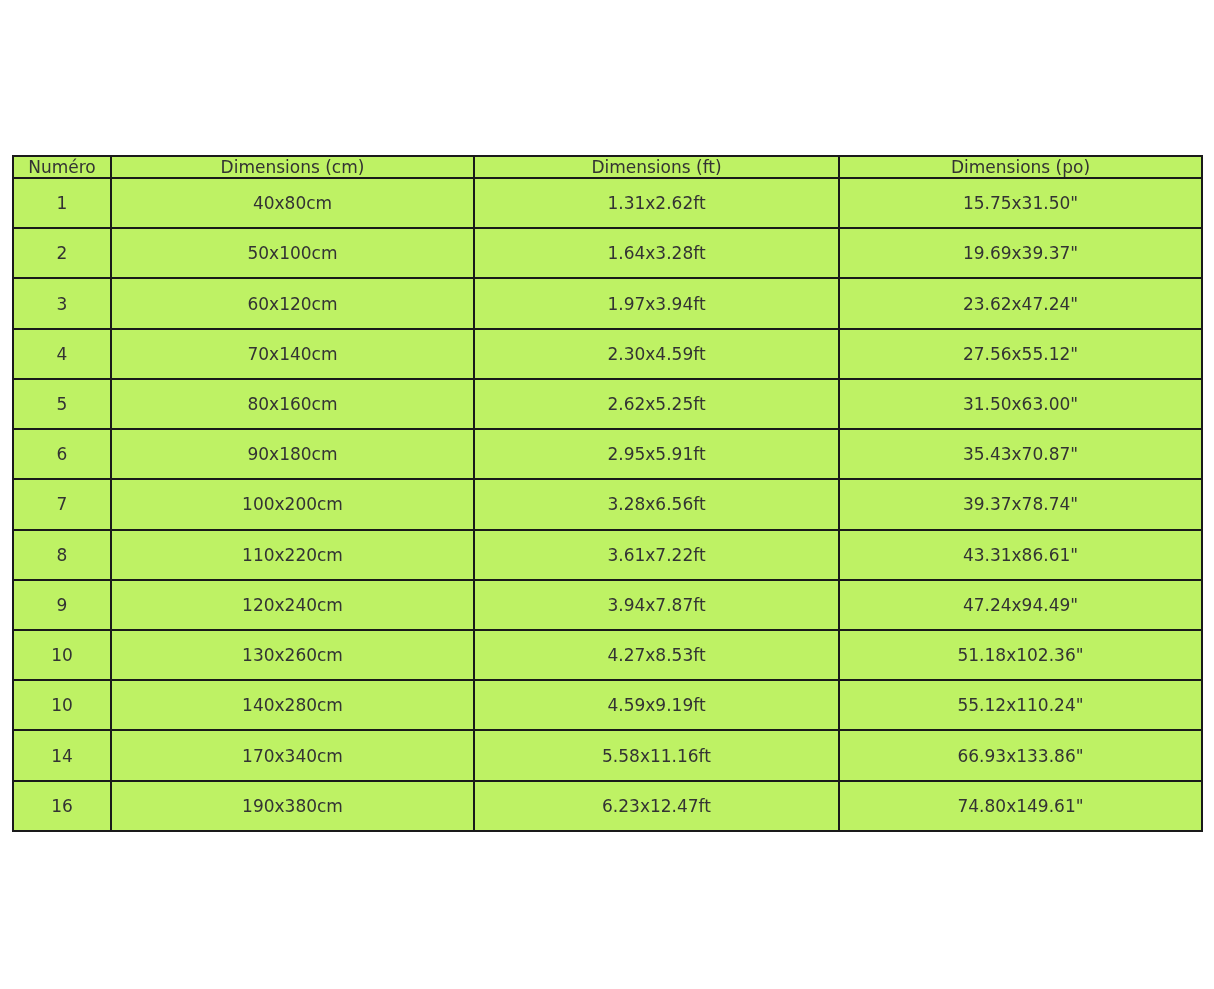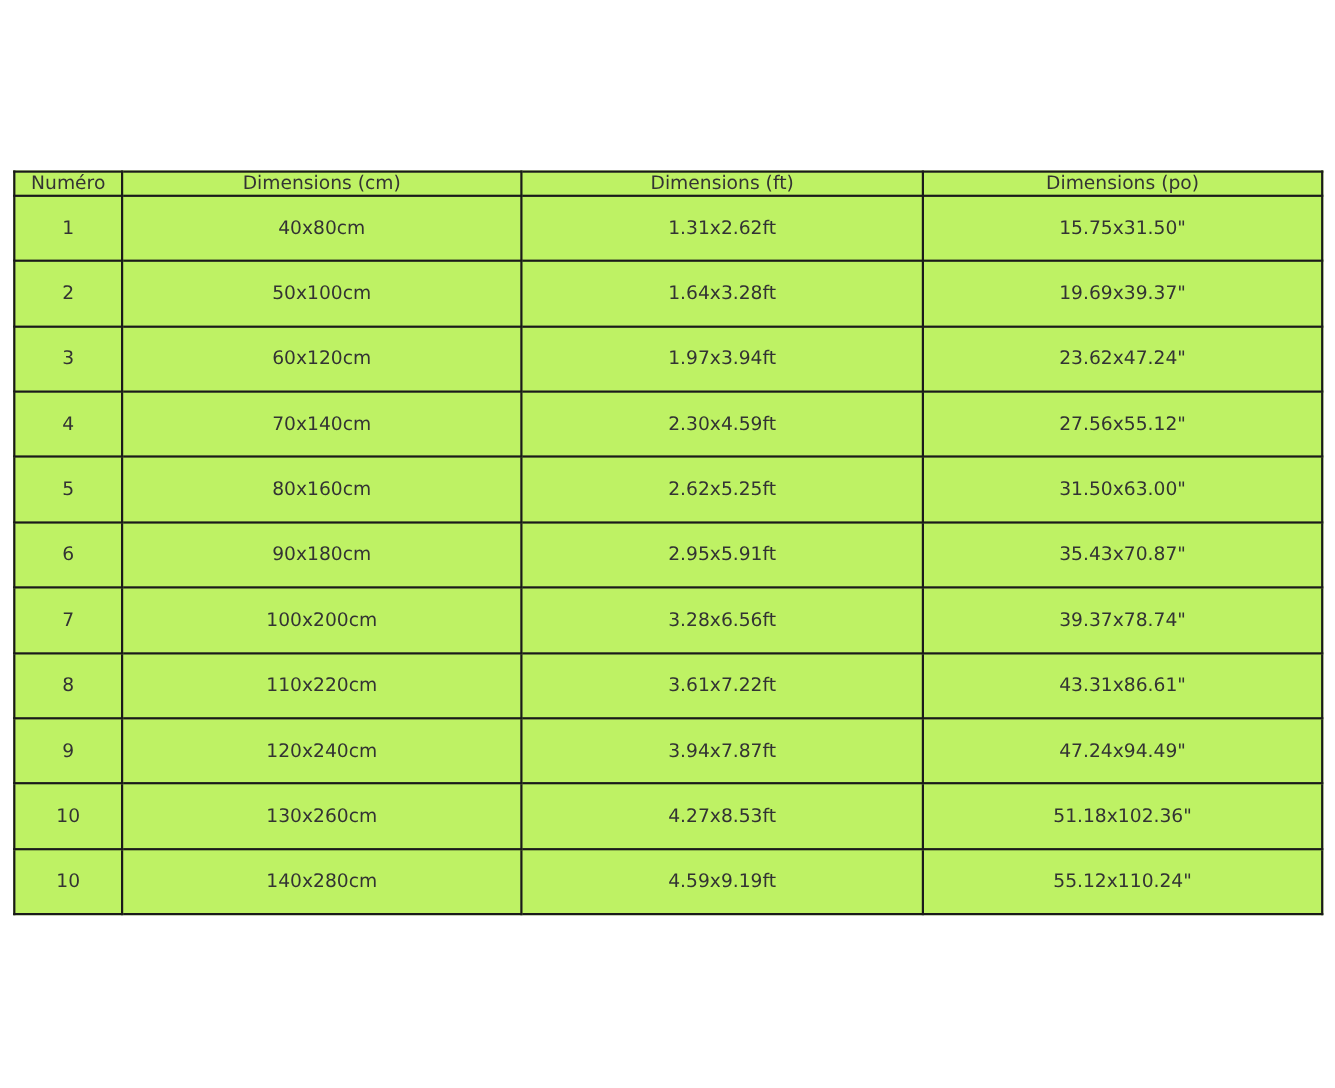--- a/index.html
+++ b/index.html
@@ -121,15 +121,27 @@
         <td>130x260cm</td>
         <td>4.27x8.53ft</td>
         <td>51.18x102.36"</td>
       </tr>
       <tr>
         <td>10</td>
         <td>140x280cm</td>
         <td>4.59x9.19ft</td>
         <td>55.12x110.24"</td>
       </tr>
+      <tr>
+        <td>14</td>
+        <td>170x340cm</td>
+        <td>5.58x11.16ft</td>
+        <td>66.93x133.86"</td>
+      </tr>
+      <tr>
+        <td>16</td>
+        <td>190x380cm</td>
+        <td>6.23x12.47ft</td>
+        <td>74.80x149.61"</td>
+      </tr>
     </tbody>
   </table>
 </div>
 
 </body></html>

